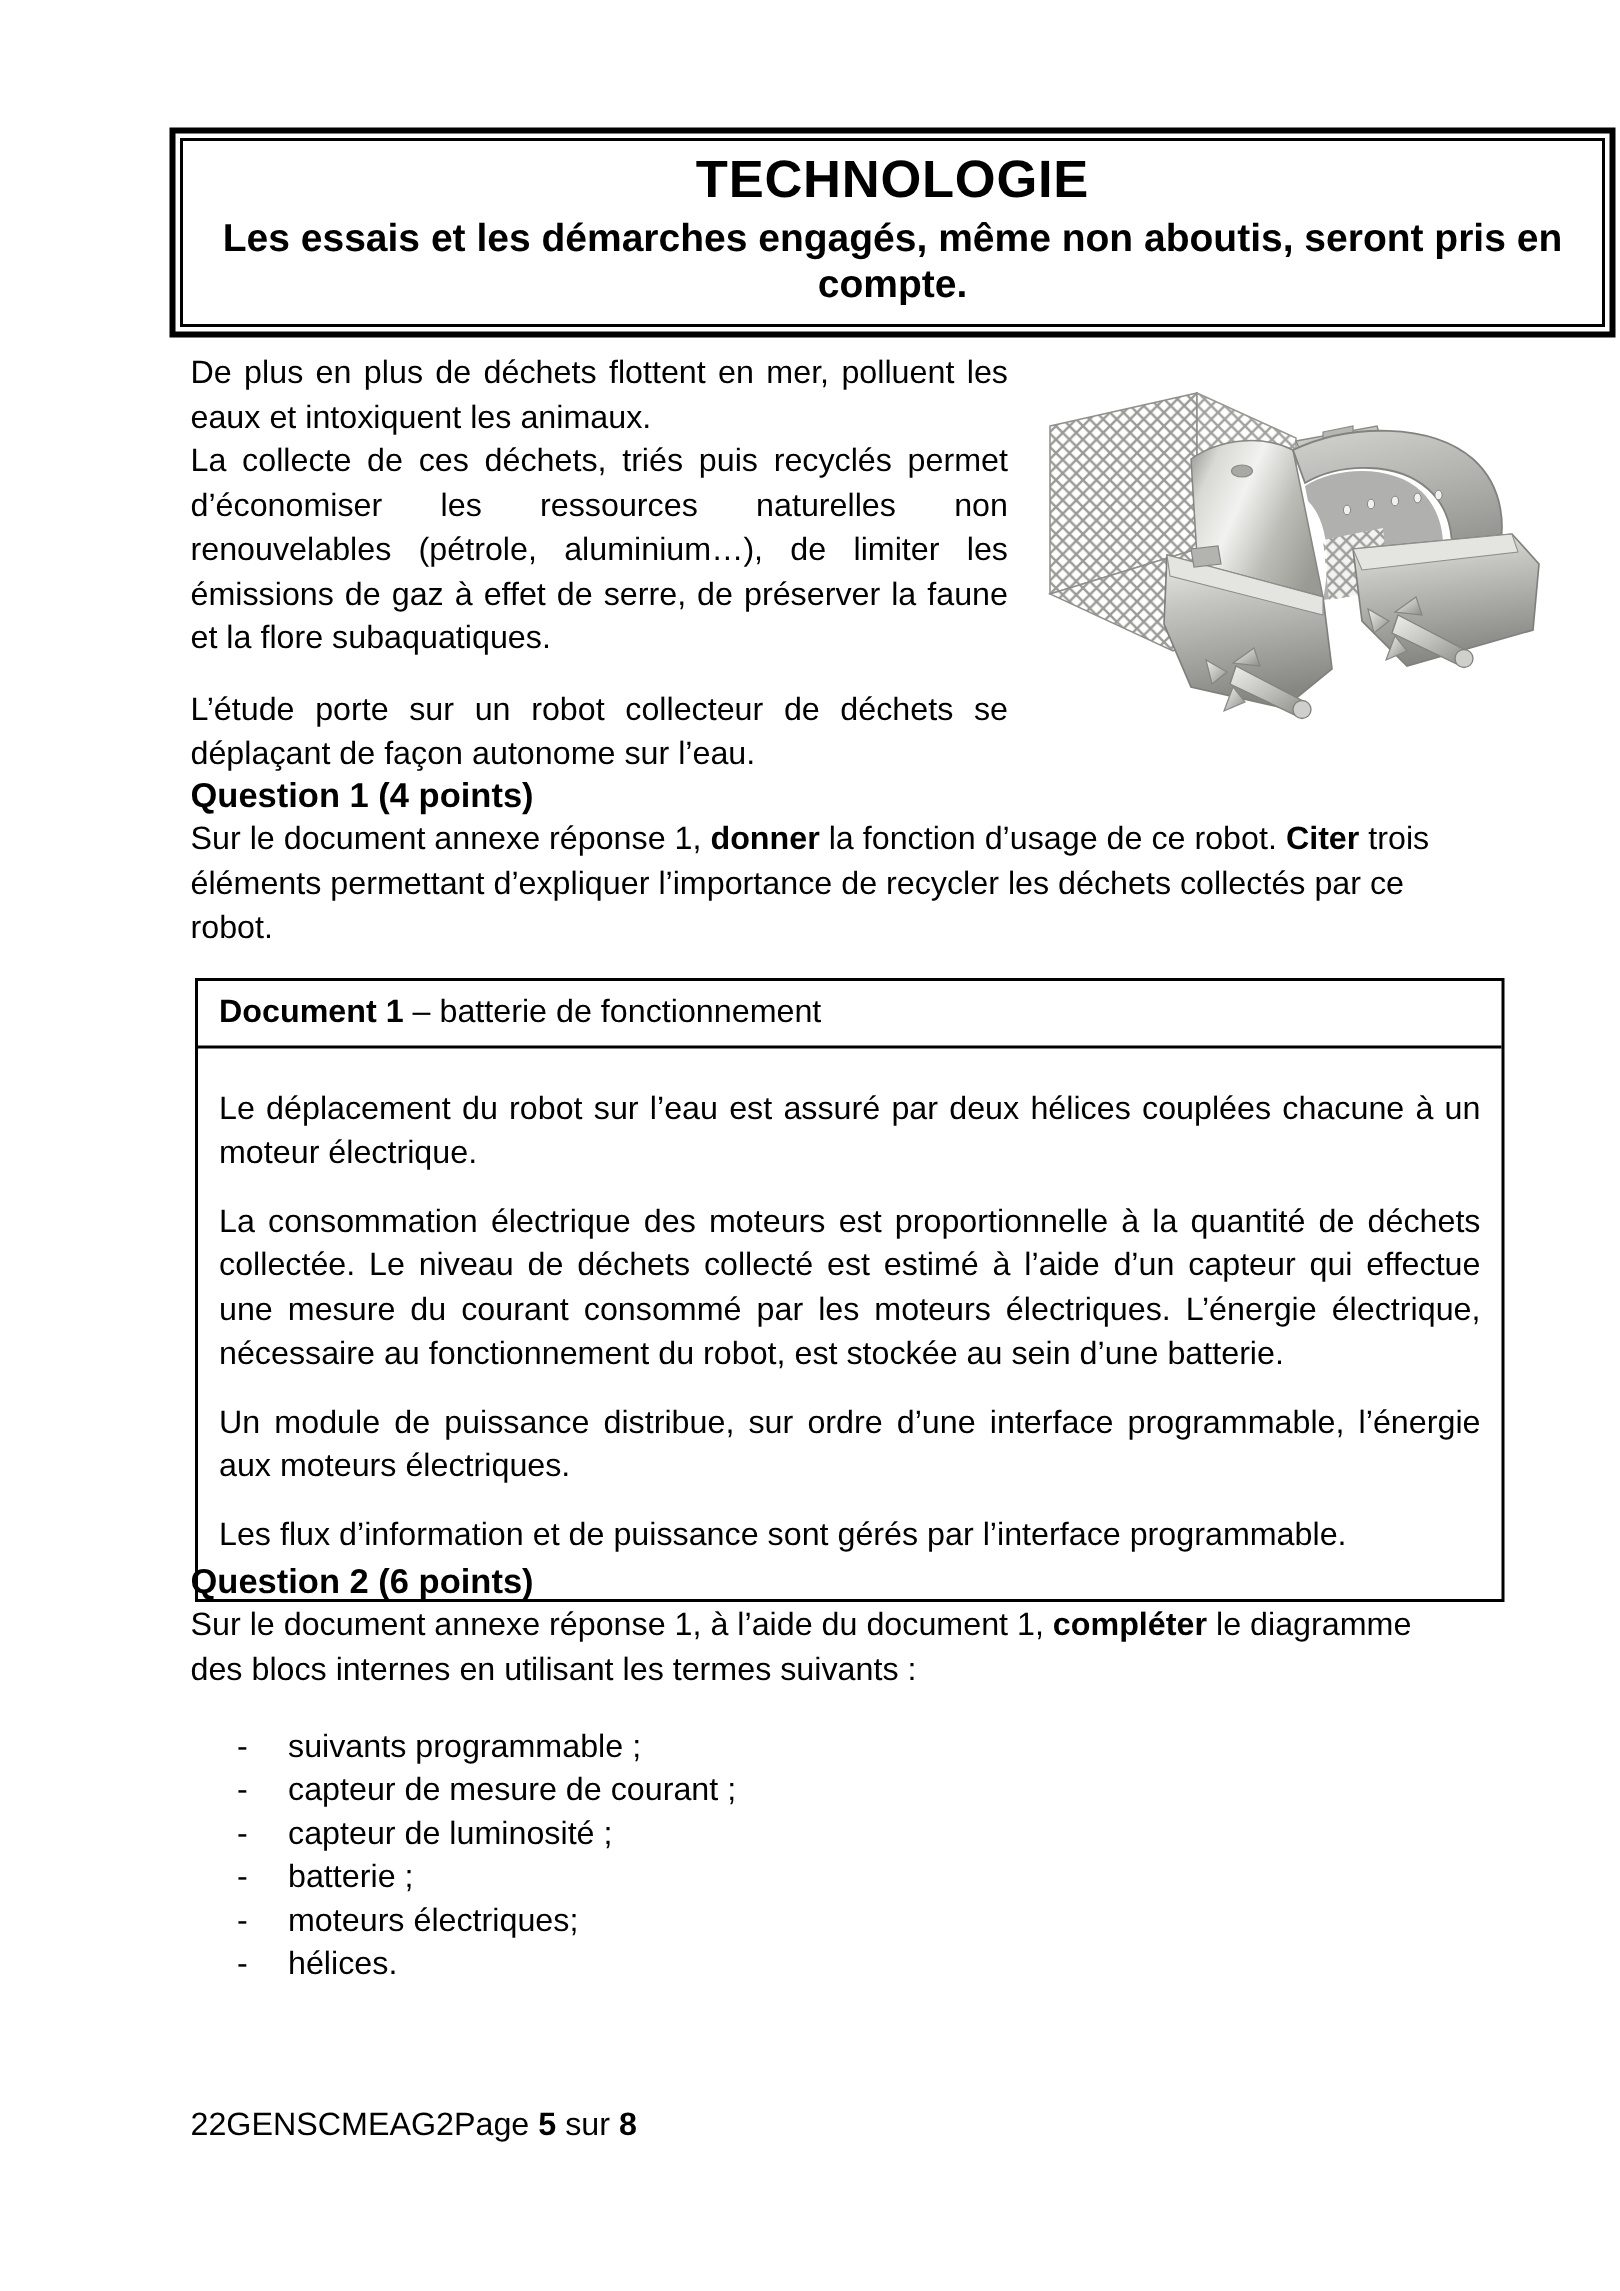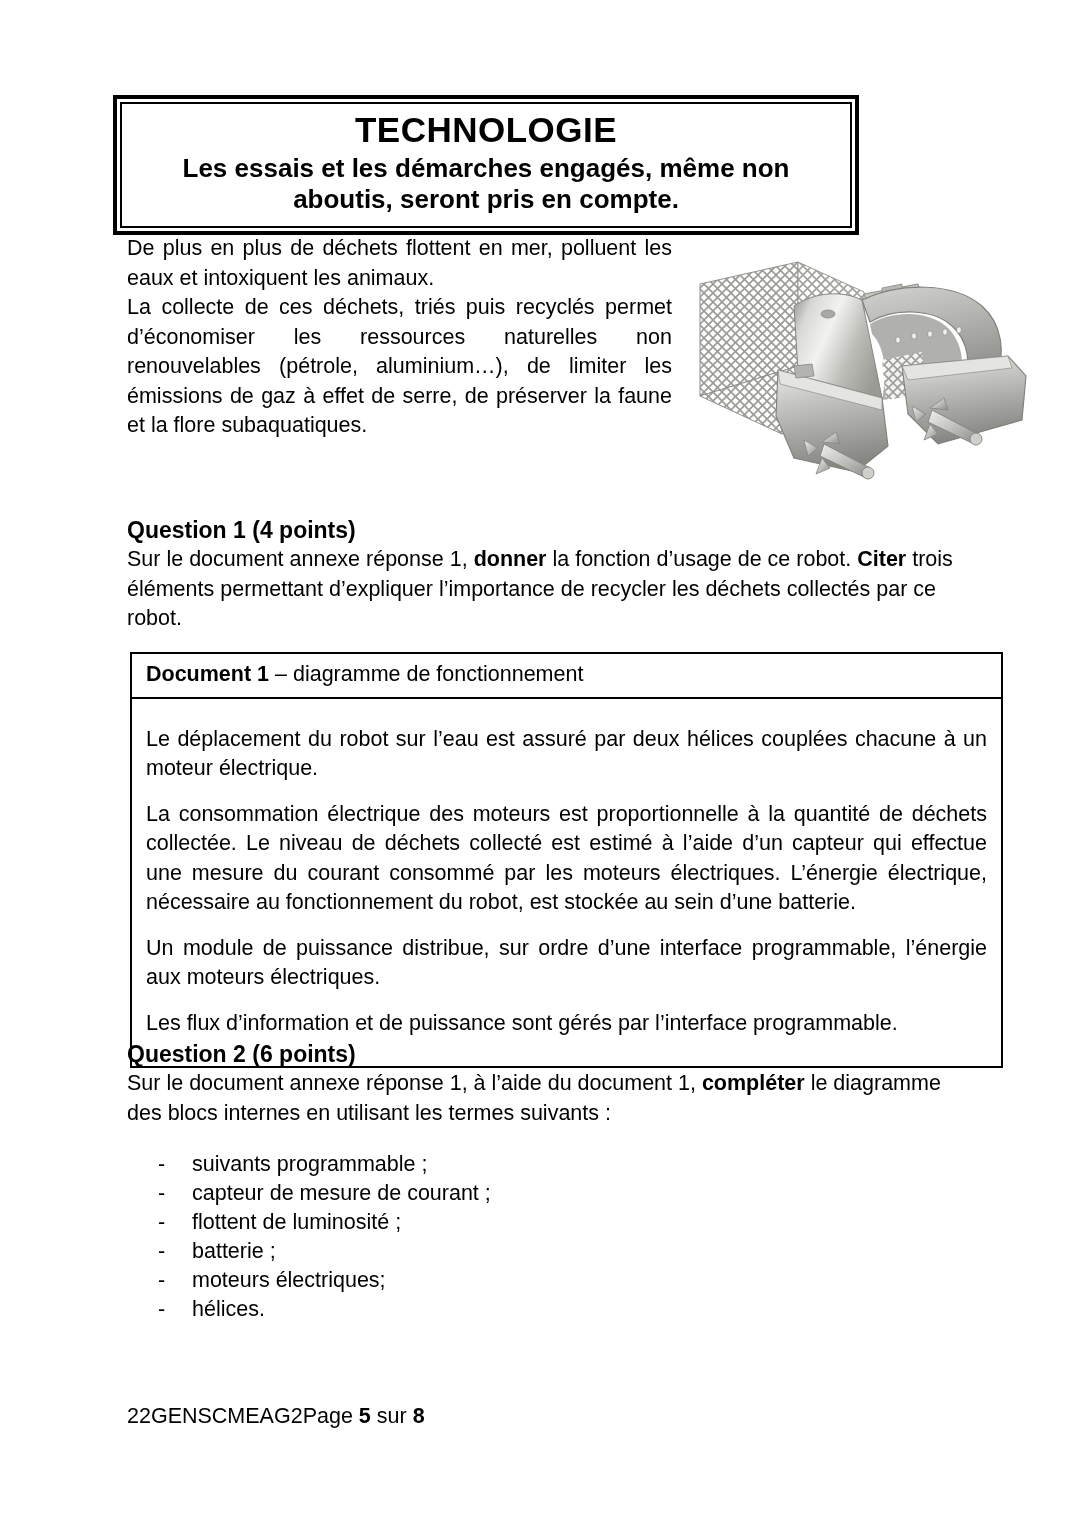--- a/index.html
+++ b/index.html
@@ -20,22 +20,22 @@
     position: absolute;
     left: 0; top: 0;
     width: 1080px;
     height: 1527px;
   }
 
   
   .header-box {
     position: absolute;
     left: 113px;
-    top: 95px;
-    width: 746px;
+    top: 85px;
+    width: 964px;
     box-sizing: border-box;
     border: 4px solid #000;
     padding: 3px;
     background: #fff;
   }
   .header-inner {
     border: 2px solid #000;
     padding: 6px 10px 10px 10px;
     text-align: center;
   }
@@ -174,20 +174,21 @@
     <div class="header-inner">
       <div class="header-title">TECHNOLOGIE</div>
       <div class="header-note">Les essais et les démarches engagés, même non aboutis, seront pris en compte.</div>
     </div>
   </div>
 
   <div class="intro-wrap">
     <p>De plus en plus de déchets flottent en mer, polluent les eaux et intoxiquent les animaux.</p>
     <p>La collecte de ces déchets, triés puis recyclés permet d’économiser les ressources naturelles non renouvelables (pétrole, aluminium…), de limiter les émissions de gaz à effet de serre, de préserver la faune et la flore subaquatiques.</p>
     <div class="intro-gap"></div>
+    <p>L’étude porte sur un robot collecteur de déchets se déplaçant de façon autonome sur l’eau.</p>
   </div>
 
   <div class="robot-fig">
     <svg width="360" height="250" viewBox="0 0 360 250" xmlns="http://www.w3.org/2000/svg">
       <defs>
         <pattern id="meshpat" width="9" height="9" patternUnits="userSpaceOnUse">
           <rect width="9" height="9" fill="#ffffff"></rect>
           <path d="M0 0 L9 9 M9 0 L0 9" stroke="#9a9a96" stroke-width="1.6" fill="none"></path>
         </pattern>
         <linearGradient id="bodyGrad" x1="0" y1="0" x2="1" y2="0.6">
@@ -265,21 +266,21 @@
       </g>
     </svg>
   </div>
 
   <div class="qblock" id="question1">
     <div class="q-title">Question 1 (4 points)</div>
     <div class="q-body"><span>Sur le document annexe réponse 1, </span><b>donner</b><span> la fonction d’usage de ce robot. </span><b>Citer</b><span> trois éléments permettant d’expliquer l’importance de recycler les déchets collectés par ce robot.</span></div>
   </div>
 
   <div class="doc-box">
-    <div class="doc-head"><b>Document 1</b><span> – diagramme de fonctionnement</span></div>
+    <div class="doc-head"><b>Document 1</b><span> – batterie de fonctionnement</span></div>
     <div class="doc-body">
       <p>Le déplacement du robot sur l’eau est assuré par deux hélices couplées chacune à un moteur électrique.</p>
       <p>La consommation électrique des moteurs est proportionnelle à la quantité de déchets collectée. Le niveau de déchets collecté est estimé à l’aide d’un capteur qui effectue une mesure du courant consommé par les moteurs électriques. L’énergie électrique, nécessaire au fonctionnement du robot, est stockée au sein d’une batterie.</p>
       <p>Un module de puissance distribue, sur ordre d’une interface programmable, l’énergie aux moteurs électriques.</p>
       <p>Les flux d’information et de puissance sont gérés par l’interface programmable.</p>
     </div>
   </div>
 
   <div class="qblock" id="question2">
     <div class="q-title">Question 2 (6 points)</div>
@@ -290,21 +291,21 @@
     <div class="term-row">
       <span class="term-dash">-</span>
       <span>suivants programmable ;</span>
     </div>
     <div class="term-row">
       <span class="term-dash">-</span>
       <span>capteur de mesure de courant ;</span>
     </div>
     <div class="term-row">
       <span class="term-dash">-</span>
-      <span>flottent de luminosité ;</span>
+      <span>capteur de luminosité ;</span>
     </div>
     <div class="term-row">
       <span class="term-dash">-</span>
       <span>batterie ;</span>
     </div>
     <div class="term-row">
       <span class="term-dash">-</span>
       <span>moteurs électriques;</span>
     </div>
     <div class="term-row">

